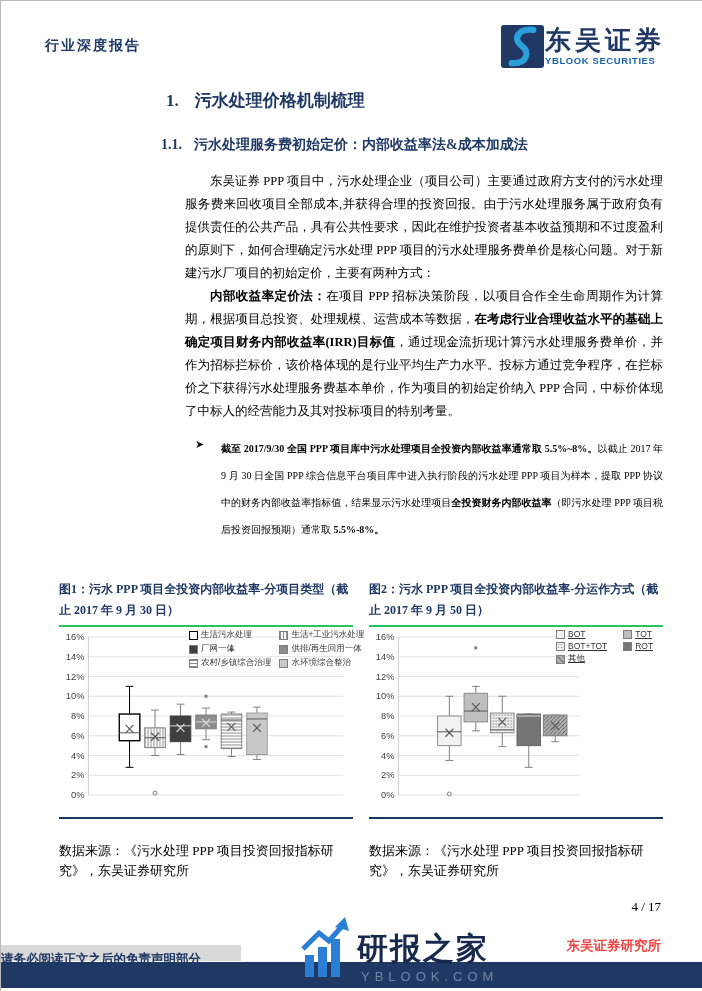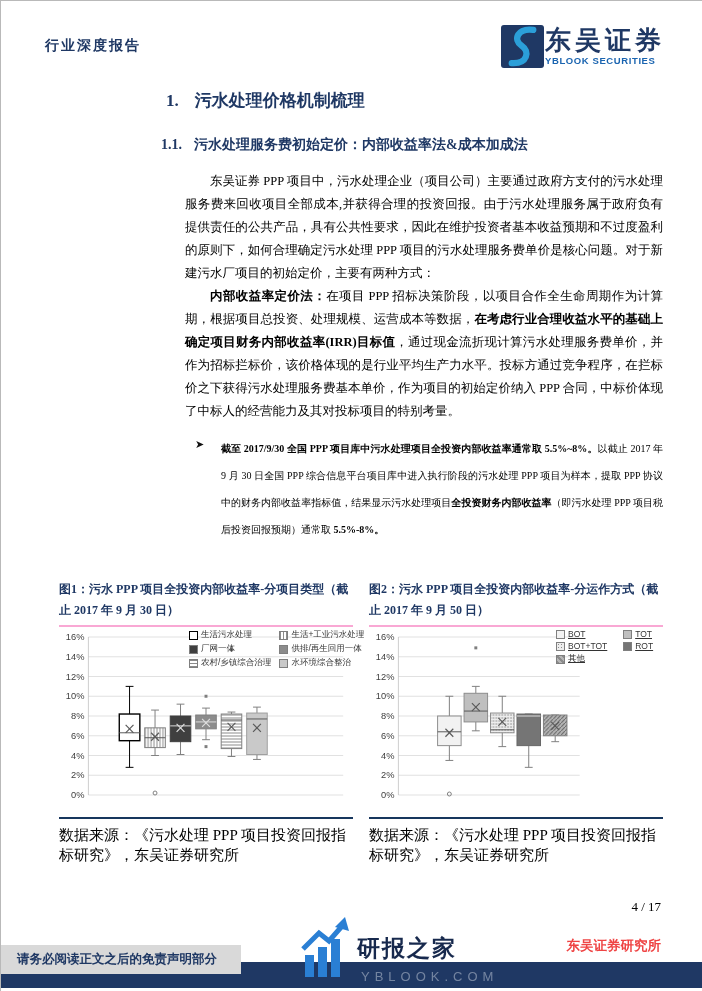--- a/index.html
+++ b/index.html
@@ -19,48 +19,48 @@
   .sec-num{display:inline-block;margin-right:16px;}
   h2.sec .sec-num{margin-right:12px;}
   .body-para{margin:0 0 0 24px;font-size:12.5px;line-height:23px;text-align:justify;text-indent:2em;}
   .body-para .b, .bullet-text .b{font-weight:bold;}
   .bullet-row{display:flex;margin:12px 0 0 34px;}
   .bullet-marker{flex:none;width:26px;font-size:11px;color:#111;padding-top:3px;}
   .bullet-text{margin:0;font-size:10px;line-height:27px;text-align:justify;}
   
   .figures{position:absolute;top:578px;left:58px;right:40px;display:grid;grid-template-columns:1fr 1fr;column-gap:16px;}
   .fig-title{font-size:12px;font-weight:bold;color:#1f3864;line-height:21px;min-height:42px;
-             border-bottom:2px solid #f9a8d4;padding-bottom:4px;}
+             border-bottom:2px solid #22c55e;padding-bottom:4px;}
   .chart-wrap{position:relative;height:190px;border-bottom:2px solid #17365d;}
   .chart-wrap svg.chart{width:100%;height:190px;display:block;}
   .legend{position:absolute;top:2px;display:grid;column-gap:8px;row-gap:2px;
           font-family:"Liberation Sans",sans-serif;font-size:8.5px;color:#333;}
   .legend-item{display:flex;align-items:center;gap:3px;white-space:nowrap;}
   .sw{width:9px;height:9px;display:inline-block;border:1px solid #7f7f7f;flex:none;box-sizing:border-box;}
   .sw-white{background:#ffffff;border-color:#000;}
   .sw-vstripes{background:repeating-linear-gradient(90deg,#8c8c8c 0 1px,#ffffff 1px 3px);}
   .sw-dark{background:#3f3f3f;}
   .sw-gray{background:#8c8c8c;}
   .sw-check{background:repeating-linear-gradient(0deg,#8c8c8c 0 1px,#ffffff 1px 3px);}
   .sw-lightgray{background:#c9c9c9;}
   .sw-verylight{background:#f2f2f2;}
   .sw-midgray{background:#bfbfbf;}
   .sw-dots{background:radial-gradient(#8c8c8c 1px,#ededed 1px);background-size:3px 3px;}
   .sw-darkgray{background:#757575;}
   .sw-diag{background:repeating-linear-gradient(45deg,#8c8c8c 0 2px,#b5b5b5 2px 4px);}
-  .fig-source{font-size:15px;line-height:20px;padding-top:6px;color:#000;}
+  .fig-source{font-size:13px;line-height:20px;padding-top:22px;color:#000;}
   
   .page-num{position:absolute;top:898px;right:42px;font-size:13px;font-weight:normal;}
   .institute{position:absolute;top:936px;right:42px;font-size:13.5px;font-weight:600;color:#ef4444;}
   .footer-bar{position:absolute;left:0;right:0;top:961px;height:26px;background:#1f3864;}
-  .disclaimer-box{position:absolute;left:0;top:944px;width:240px;height:29px;background:#d9d9d9;
-                  font-size:12.5px;font-weight:bold;color:#1f3864;line-height:29px;padding-left:16px;
+  .disclaimer-box{position:absolute;left:0;top:944px;width:240px;height:16px;background:#d9d9d9;
+                  font-size:12.5px;font-weight:bold;color:#1f3864;line-height:29px;
                   box-sizing:border-box;z-index:3;}
   .watermark{position:absolute;left:298px;top:914px;display:flex;align-items:flex-start;gap:6px;z-index:4;}
-  .wm-text-cn{font-size:23px;font-weight:bold;color:#17294d;letter-spacing:2px;line-height:40px;margin-top:14px;}
+  .wm-text-cn{font-size:31px;font-weight:bold;color:#17294d;letter-spacing:2px;line-height:40px;margin-top:14px;}
   .wm-text-en{font-size:13px;color:#b9c2d2;opacity:.55;letter-spacing:5px;font-family:"Liberation Sans",sans-serif;margin:0 0 0 4px;}
   .defs-holder{position:absolute;width:0;height:0;overflow:hidden;}
 </style>
 </head>
 <body>
 
 <div class="page">
 
   <svg class="defs-holder" aria-hidden="true">
     <defs>

